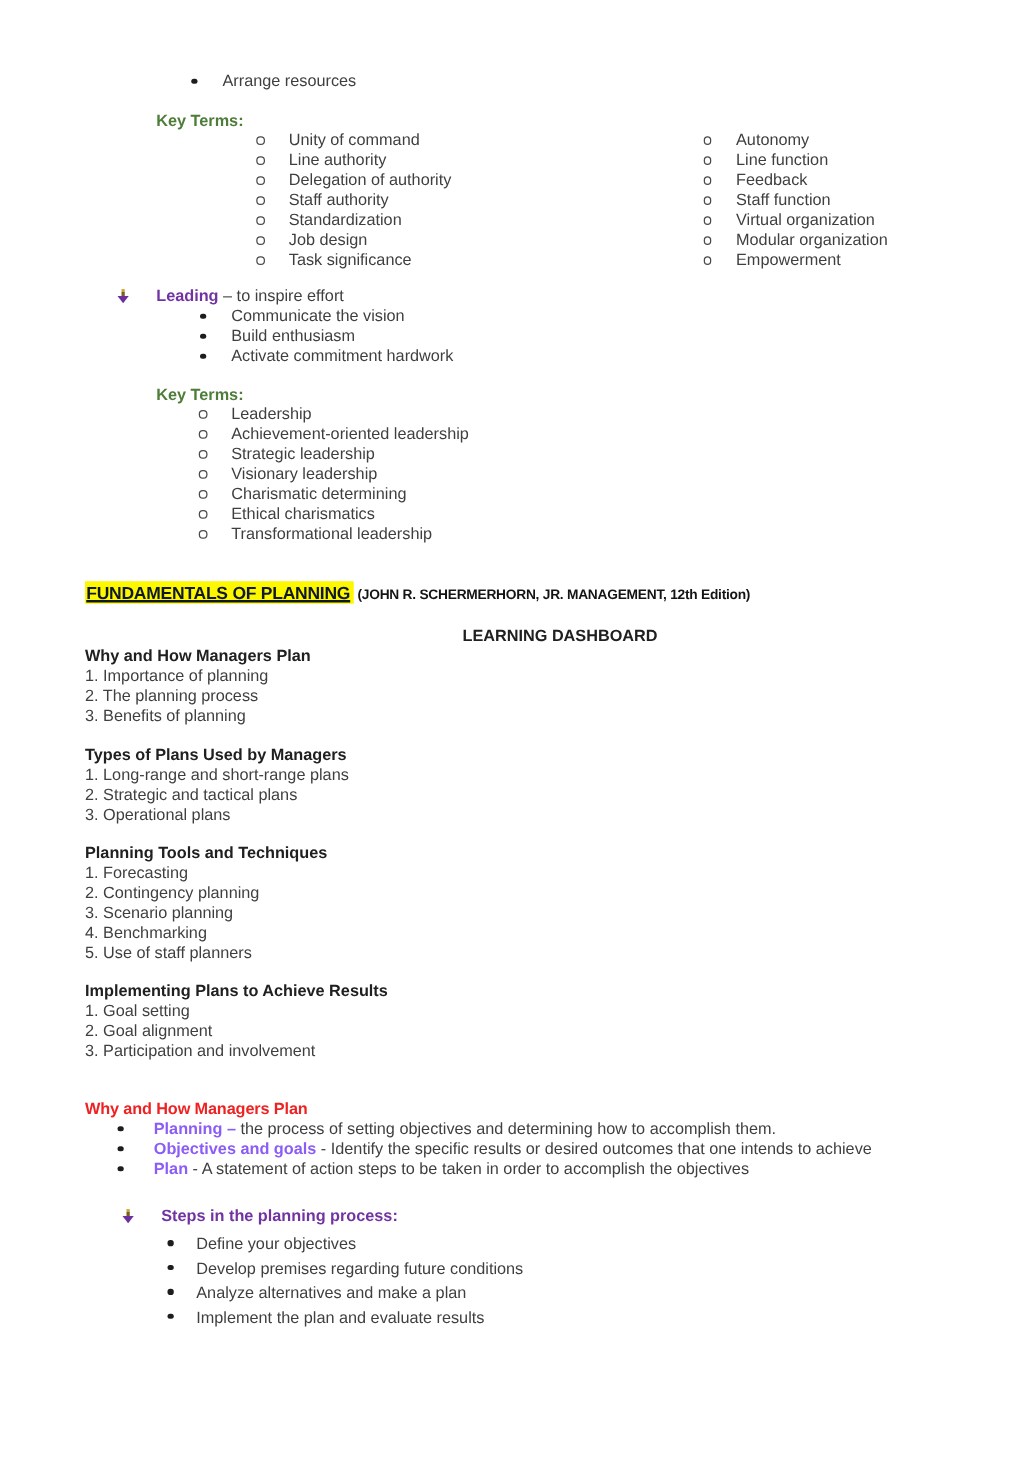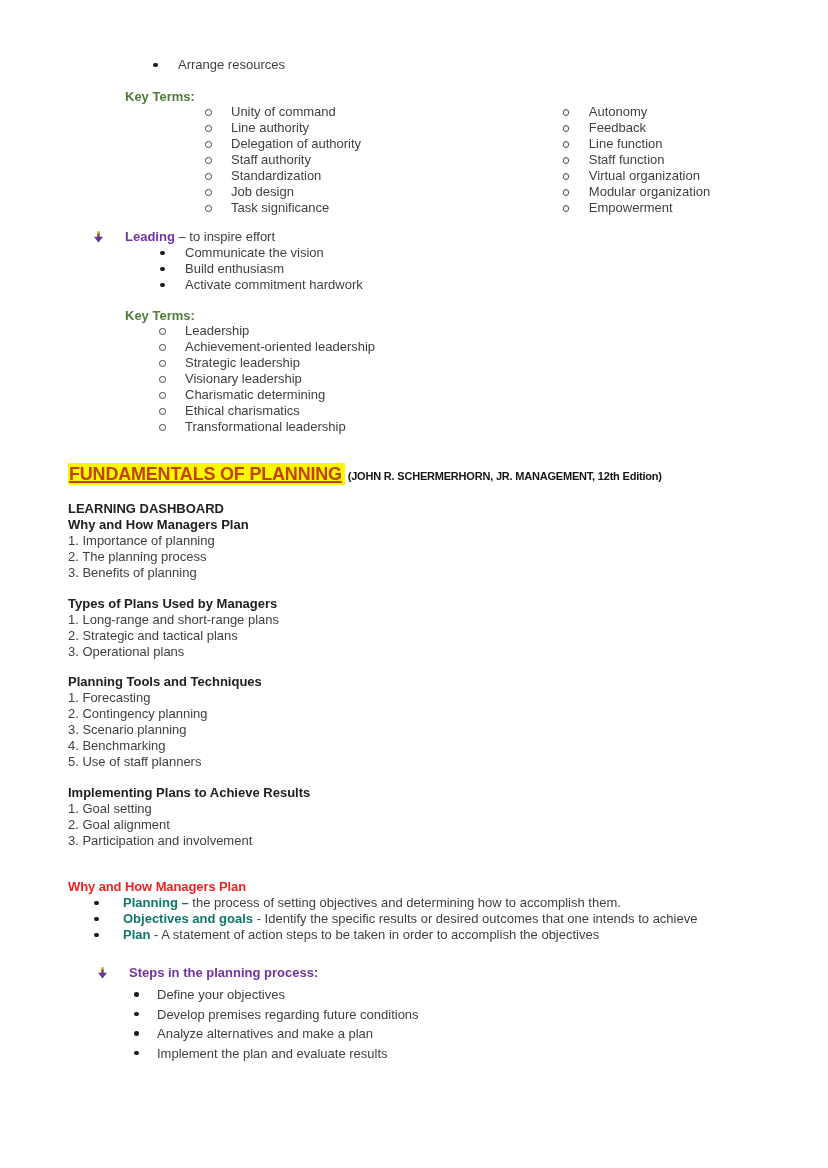--- a/index.html
+++ b/index.html
@@ -36,39 +36,39 @@
   .arrow-line .term{font-weight:bold;color:#7233a2;}
   .arrow-line .rest{color:#3f3f3f;}
   .arrow-icon{position:absolute;left:0;top:2px;width:11px;height:12px;display:inline-block;}
   .leading-block{margin-top:13px;}
   .leading-bullets{margin-left:157px;}
   .keyterms-label2{margin:15px 0 0 125px;font-weight:bold;color:#4e7c39;}
   .leadterms{margin-left:157px;}
 
   .main-heading{margin:29px 0 0 68px;line-height:21px;}
   .hl-title{
-    background:#fdf800;color:#c2410c;font-weight:bold;font-size:18px;
+    background:#fdf800;color:#0f172a;font-weight:bold;font-size:14px;
     text-decoration:underline;text-decoration-thickness:1.5px;
     padding:1px 3px 1px 1px;letter-spacing:-0.2px;
   }
   .hl-suffix{font-weight:bold;color:#141414;font-size:11px;letter-spacing:-0.2px;}
 
-  .dash{margin:14px 0 0 68px;}
+  .dash{margin:14px 0 0 68px;text-align:center;}
   .dash .dtitle{font-weight:bold;color:#202020;line-height:16px;}
   .dash-section{margin:0 0 0 68px;}
   .dash-section .dhead{font-weight:bold;color:#202020;line-height:16px;}
   .dash-section ul li{line-height:16px;padding-left:0;}
   .gap15{margin-top:15px;}
   .gap14{margin-top:14px;}
 
   .red-heading{margin:30px 0 0 68px;font-weight:bold;color:#ee2222;line-height:16px;letter-spacing:-0.1px;}
   .defs{margin-left:90px;}
   .defs li{padding-left:33px;}
   .defs li::before{content:"";position:absolute;left:4px;top:5.5px;width:4.5px;height:4.5px;border-radius:50%;background:#1d1d1d;}
-  .defs .term{font-weight:bold;color:#0f766e;}
+  .defs .term{font-weight:bold;color:#8b5cf6;}
 
   .steps-head{margin-top:22px;margin-left:97px;}
   .steps-list{margin:4px 0 0 133px;}
   .steps-list li{padding-left:24px;line-height:19.5px;}
   .steps-list li::before{content:"";position:absolute;left:1px;top:7px;width:4.5px;height:4.5px;border-radius:50%;background:#1d1d1d;}
 </style>
 </head>
 <body>
 
 <div class="page">
@@ -87,22 +87,22 @@
           <li>Delegation of authority</li>
           <li>Staff authority</li>
           <li>Standardization</li>
           <li>Job design</li>
           <li>Task significance</li>
         </ul>
     </div>
     <div class="col-right">
       <ul class="circlist">
           <li>Autonomy</li>
+          <li>Line function</li>
           <li>Feedback</li>
-          <li>Line function</li>
           <li>Staff function</li>
           <li>Virtual organization</li>
           <li>Modular organization</li>
           <li>Empowerment</li>
         </ul>
     </div>
   </div>
 
   <div class="leading-block">
     <div class="arrow-line">

